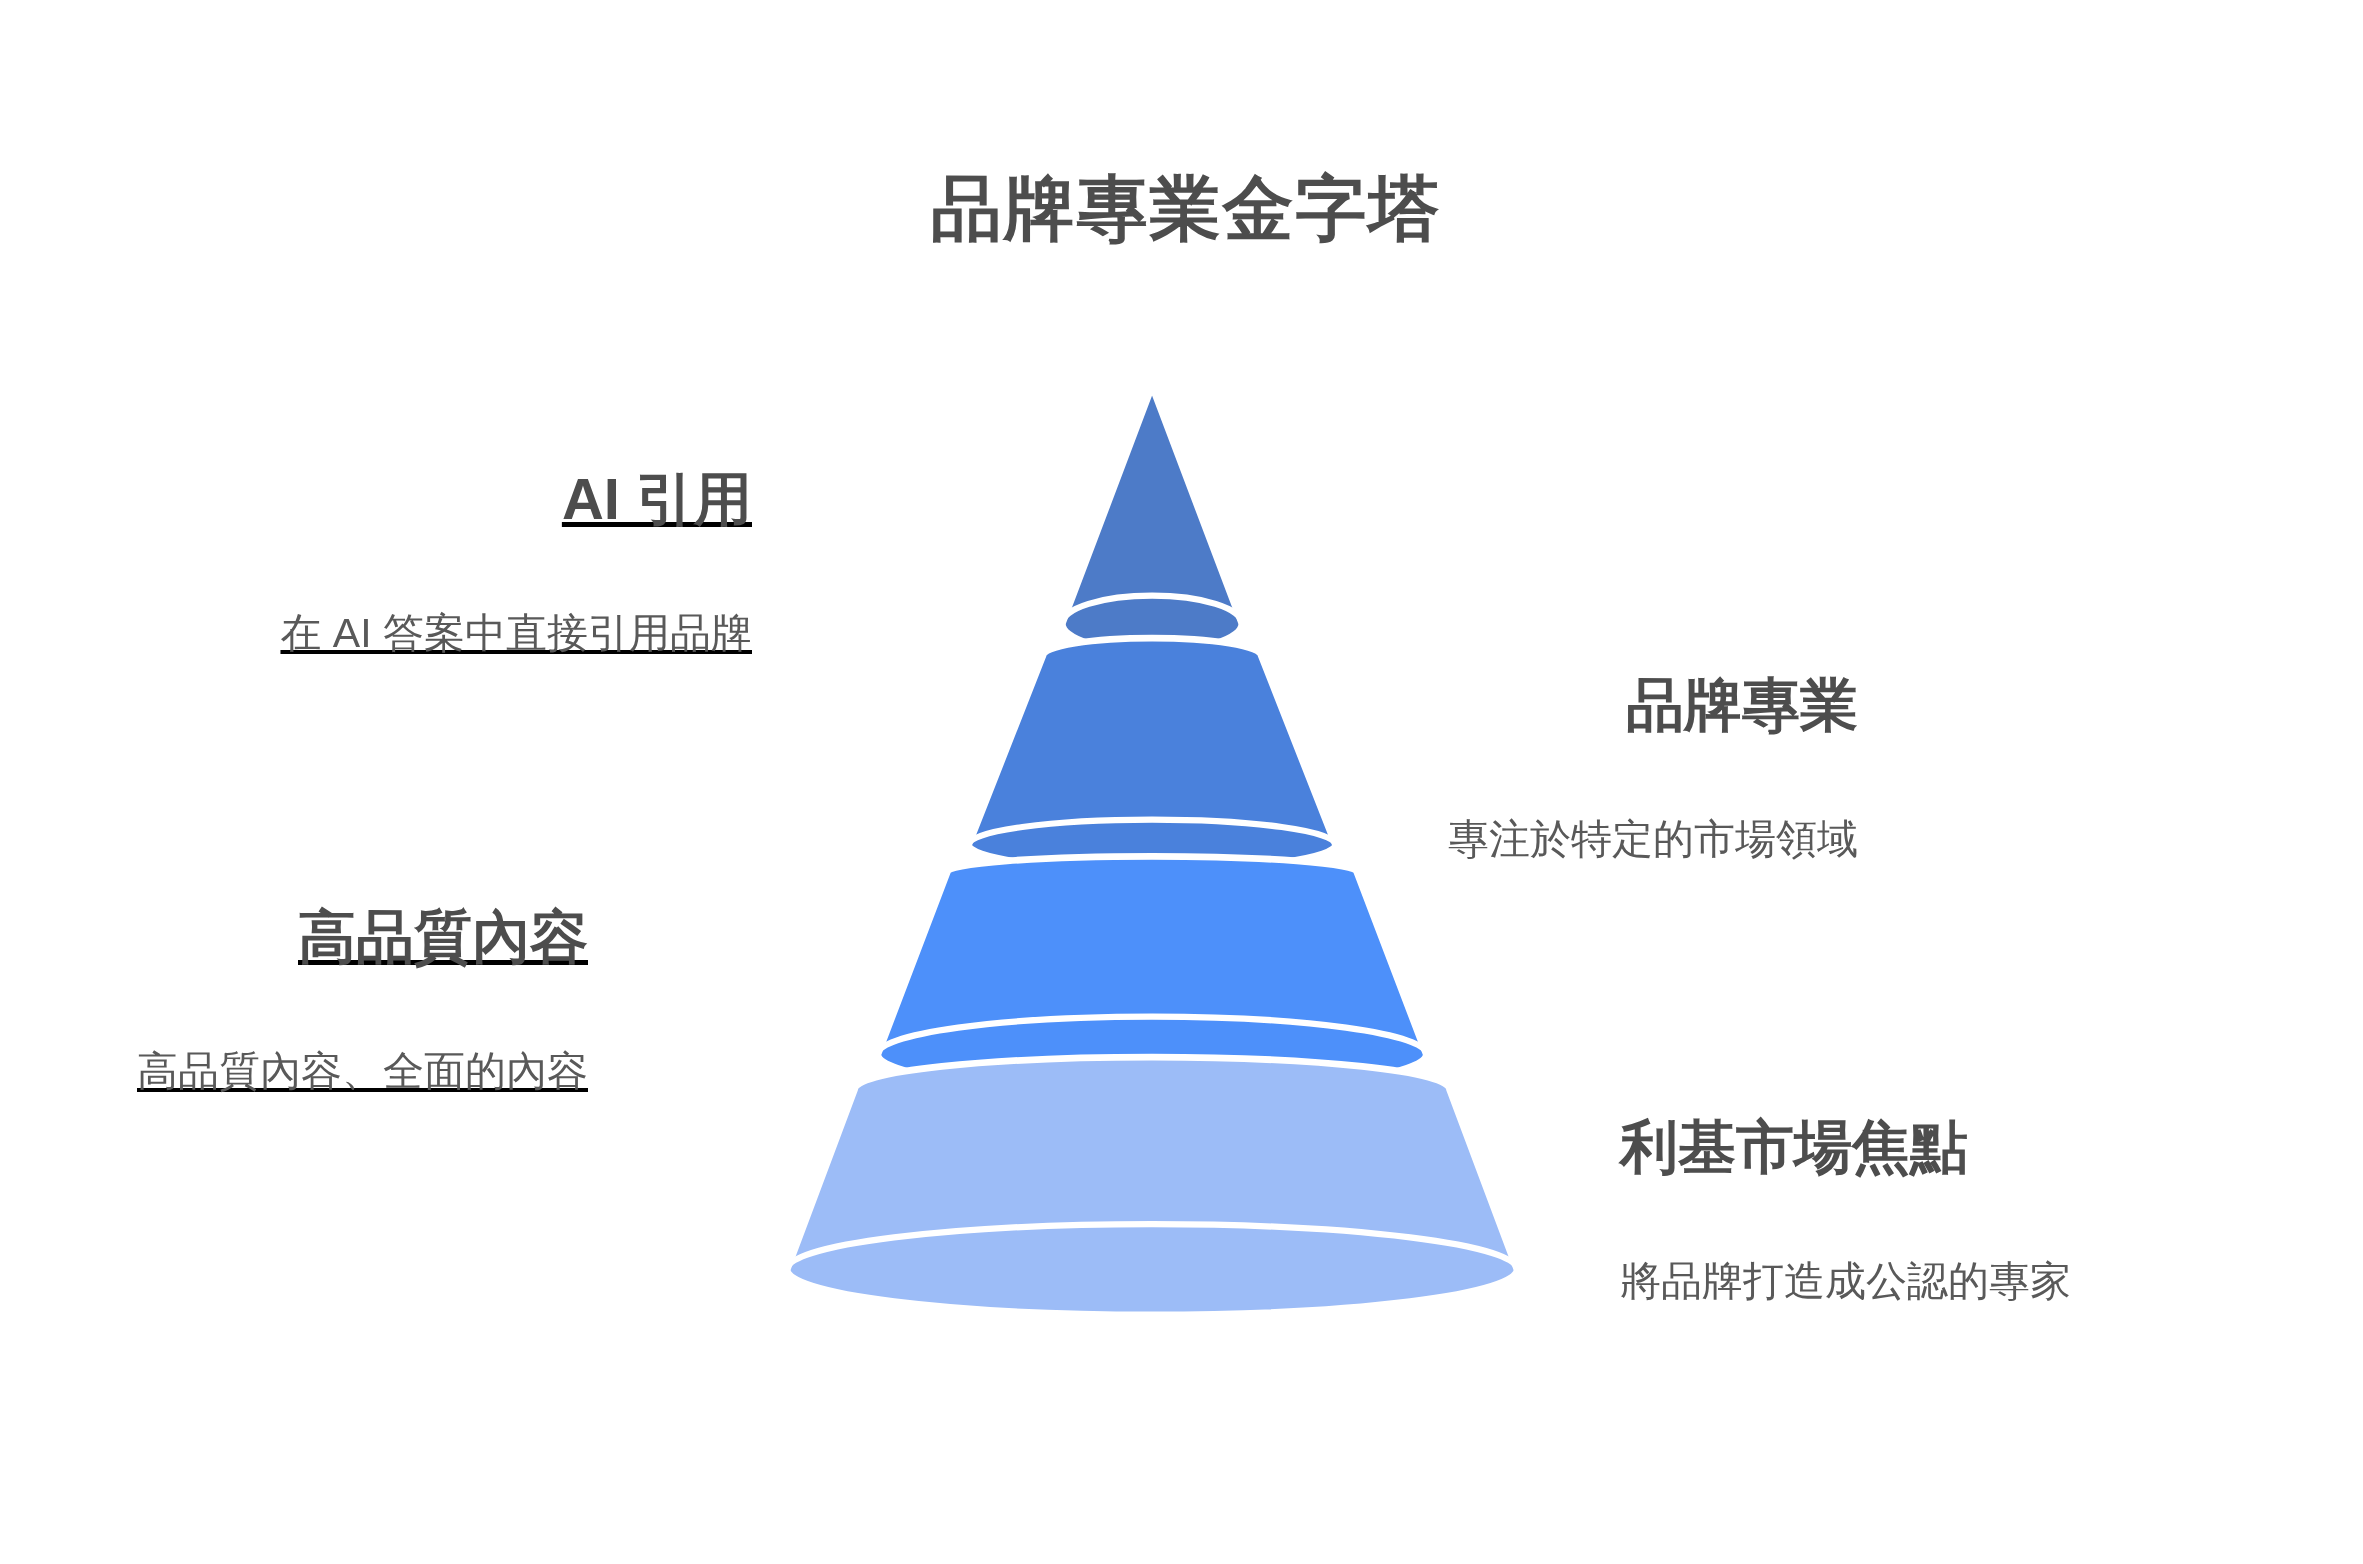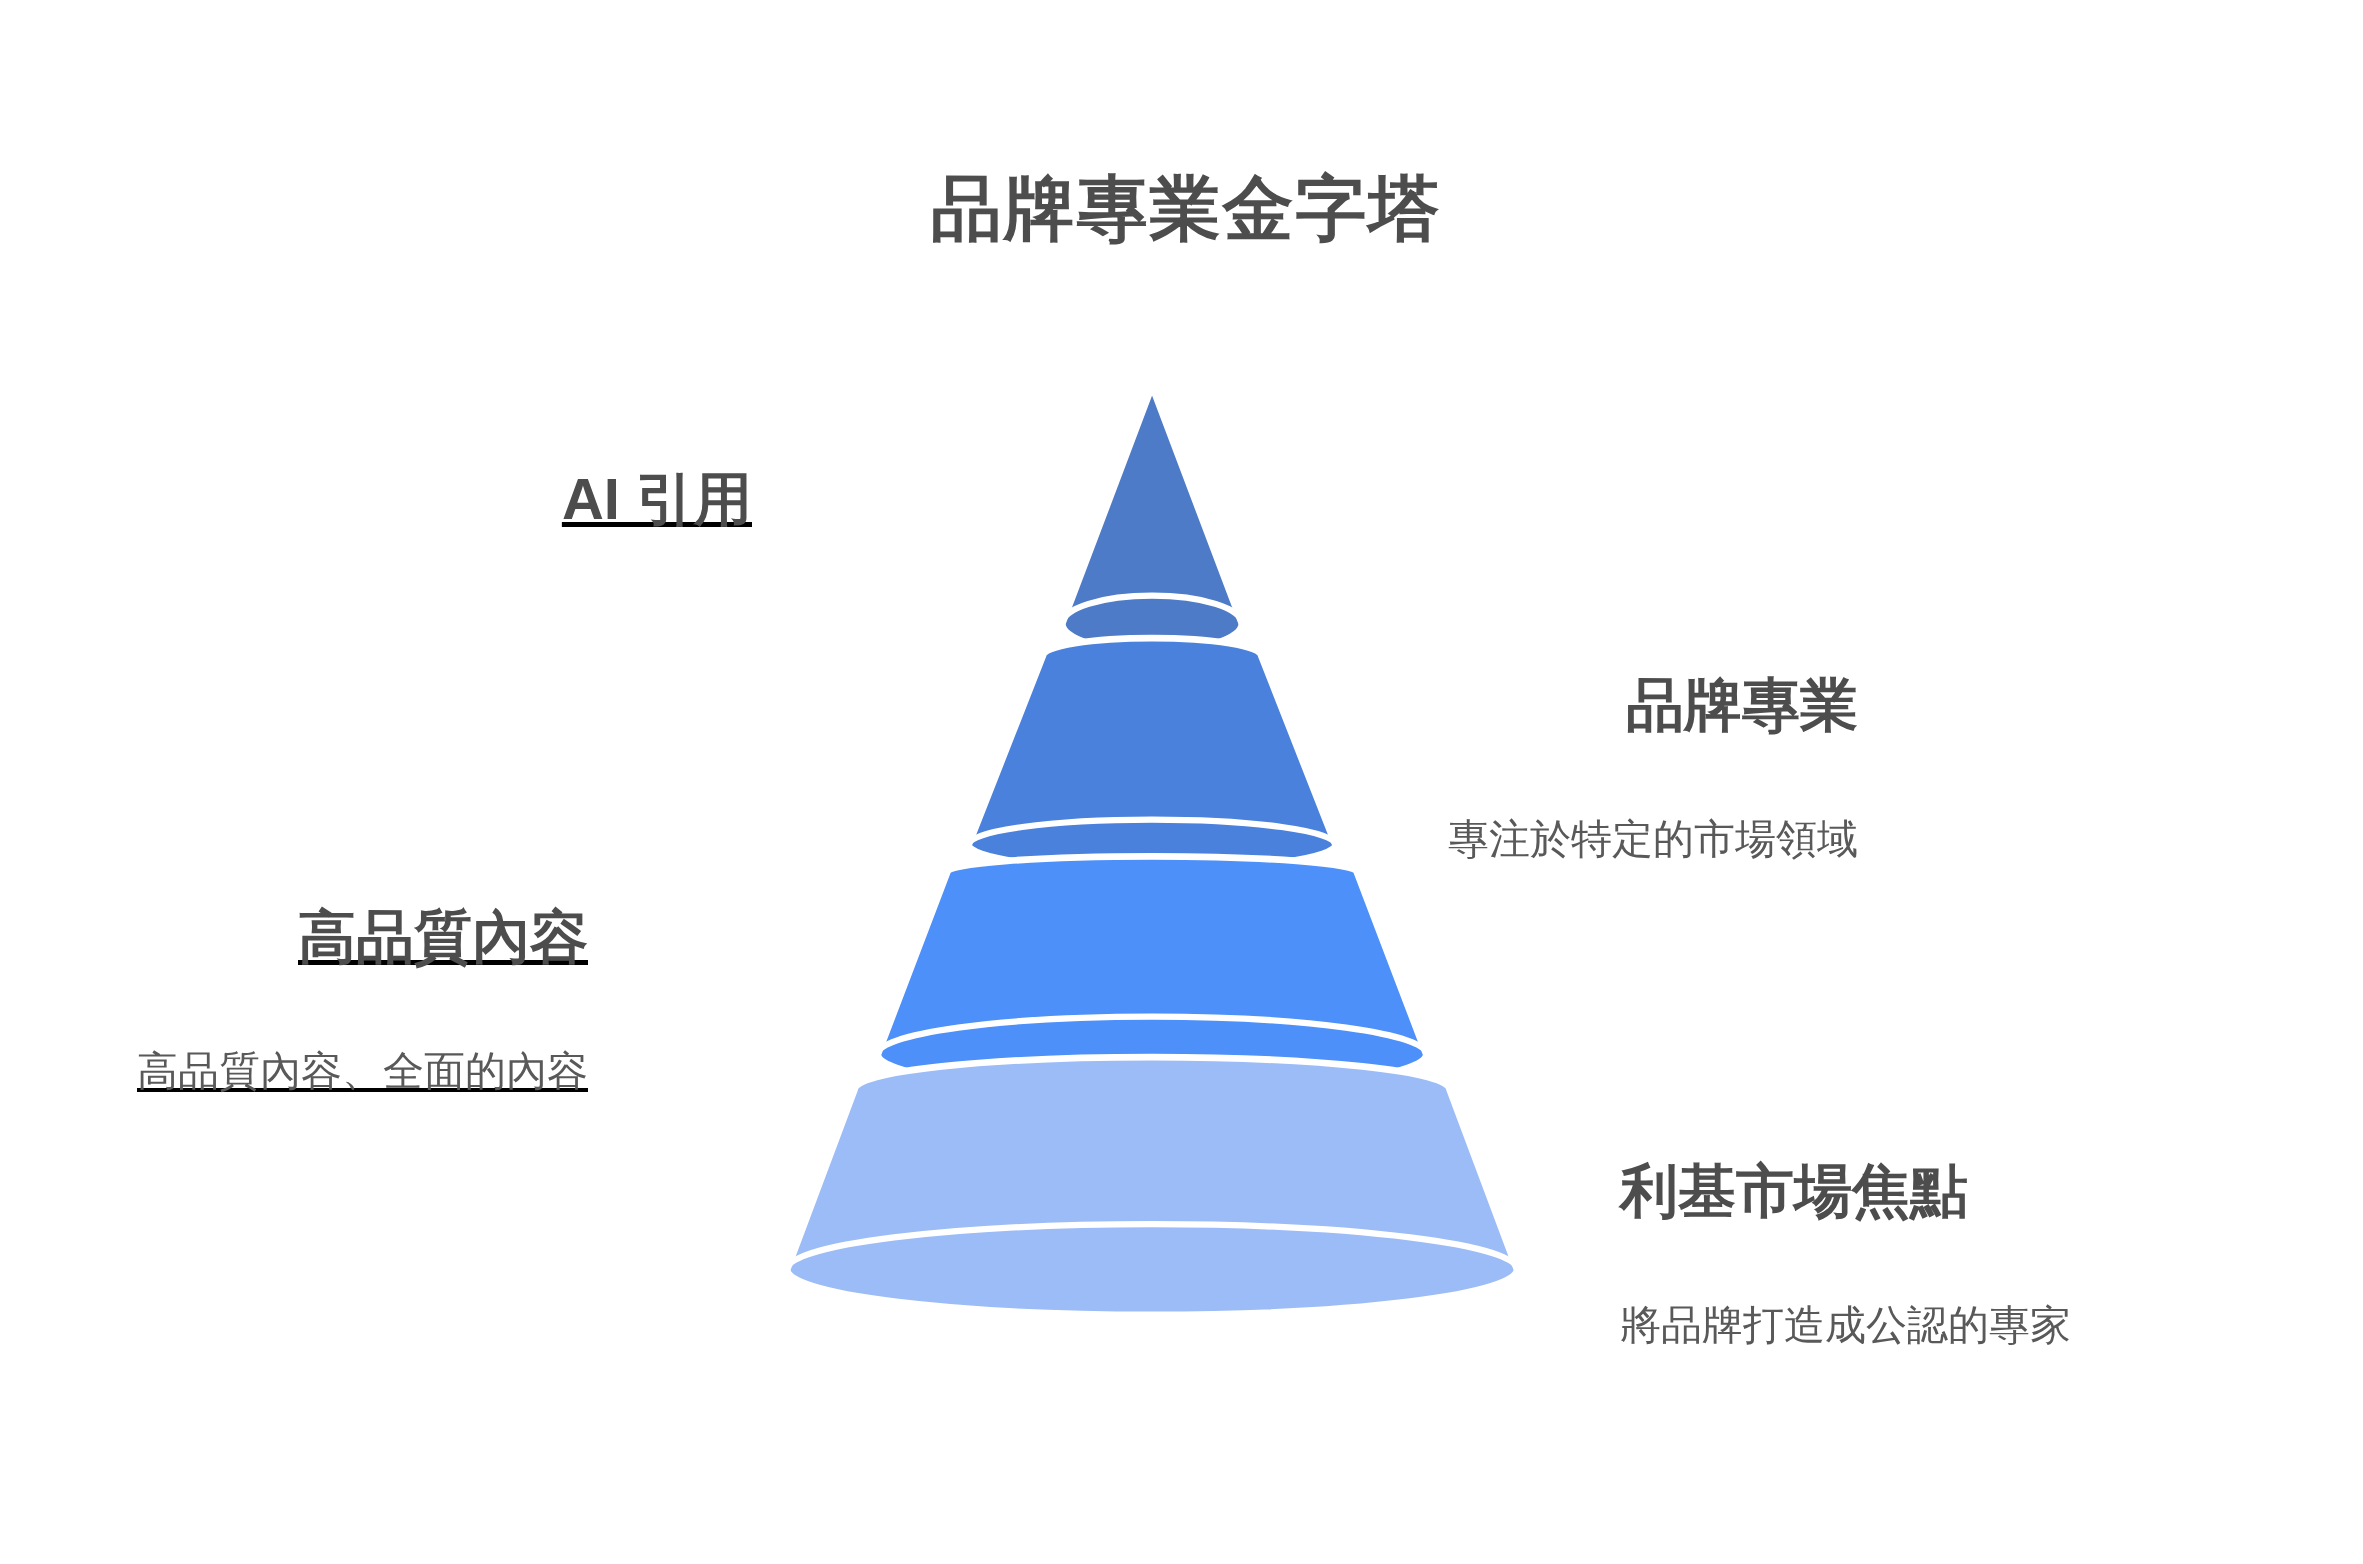--- a/index.html
+++ b/index.html
@@ -30,21 +30,21 @@
   }
   .label-block .tier-desc{
     font-size:41px;font-weight:normal;color:#595959;
     line-height:46px;margin:0;white-space:nowrap;
   }
   .align-right{text-align:right;text-decoration:underline;}
   .align-left{text-align:left;}
   .block-1{top:467px;right:1413px;}
   .block-2{top:673px;left:1448px;text-align:right;}
   .block-3{top:905px;right:1577px;}
-  .block-4{top:1115px;left:1620px;margin-top:44px;}
+  .block-4{top:1115px;left:1620px;}
 </style>
 </head>
 <body>
 
 <div class="canvas">
 
   <h1 class="page-title">品牌專業金字塔</h1>
 
   <svg class="pyramid-svg" width="2364" height="1564" viewBox="0 0 2448 1620">
 
@@ -64,20 +64,21 @@
     </g>
 
     <g>
       <path class="tier-body" d="M 885 1128 A 308 33 0 0 1 1501 1128 L 1571 1315 A 378 47 0 0 1 815 1315 Z" fill="#9cbcf7"></path>
       <path class="tier-rim" d="M 815 1315 A 378 47 0 0 1 1571 1315"></path>
     </g>
   </svg>
 
   <div class="label-block block-1 align-right">
     <p class="tier-heading">AI 引用</p>
+    <p class="tier-desc">在 AI 答案中直接引用品牌</p>
   </div>
 
   <div class="label-block block-2 align-left">
     <p class="tier-heading">品牌專業</p>
     <p class="tier-desc">專注於特定的市場領域</p>
   </div>
 
   <div class="label-block block-3 align-right">
     <p class="tier-heading">高品質內容</p>
     <p class="tier-desc">高品質內容、全面的內容</p>

